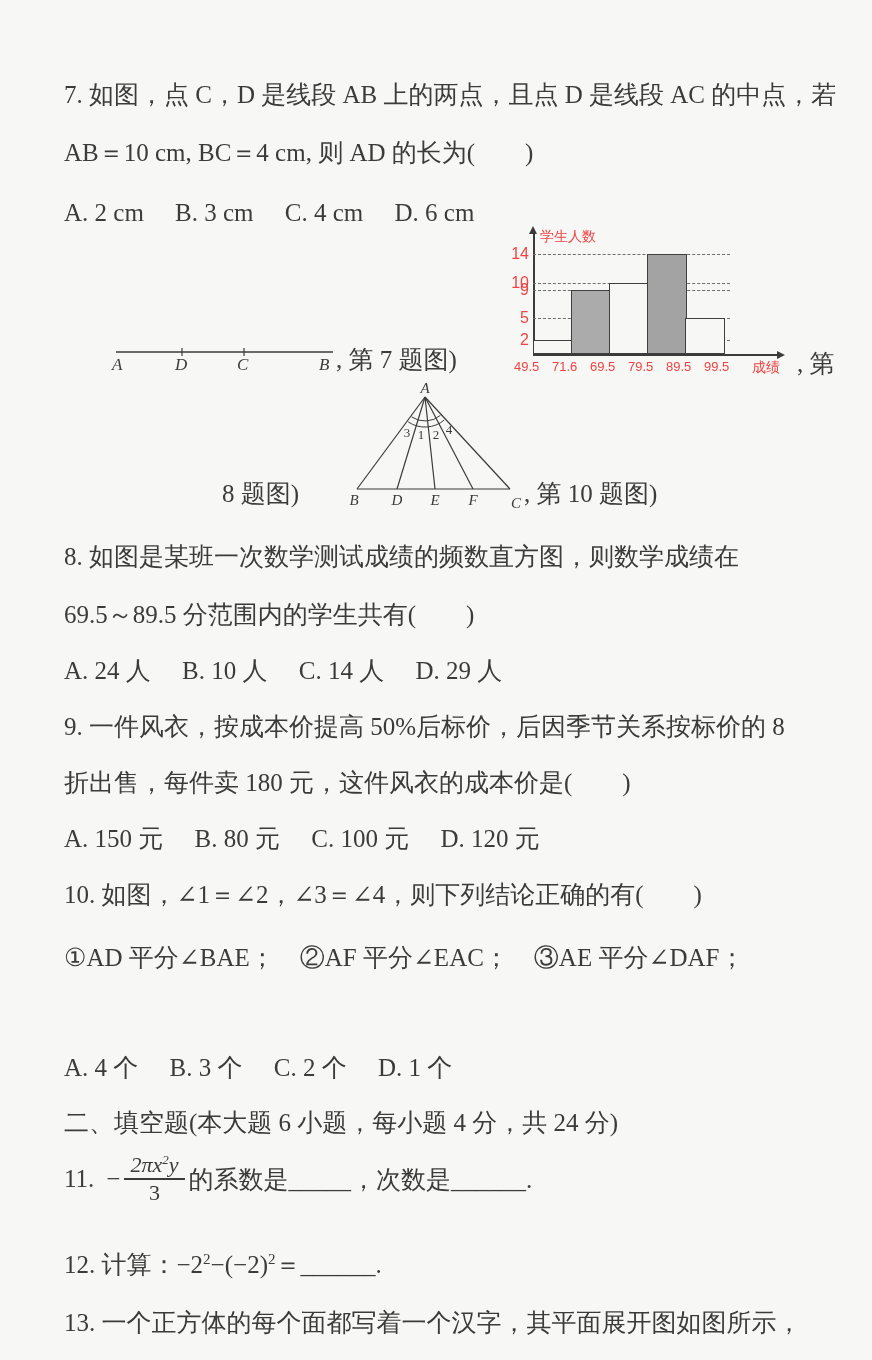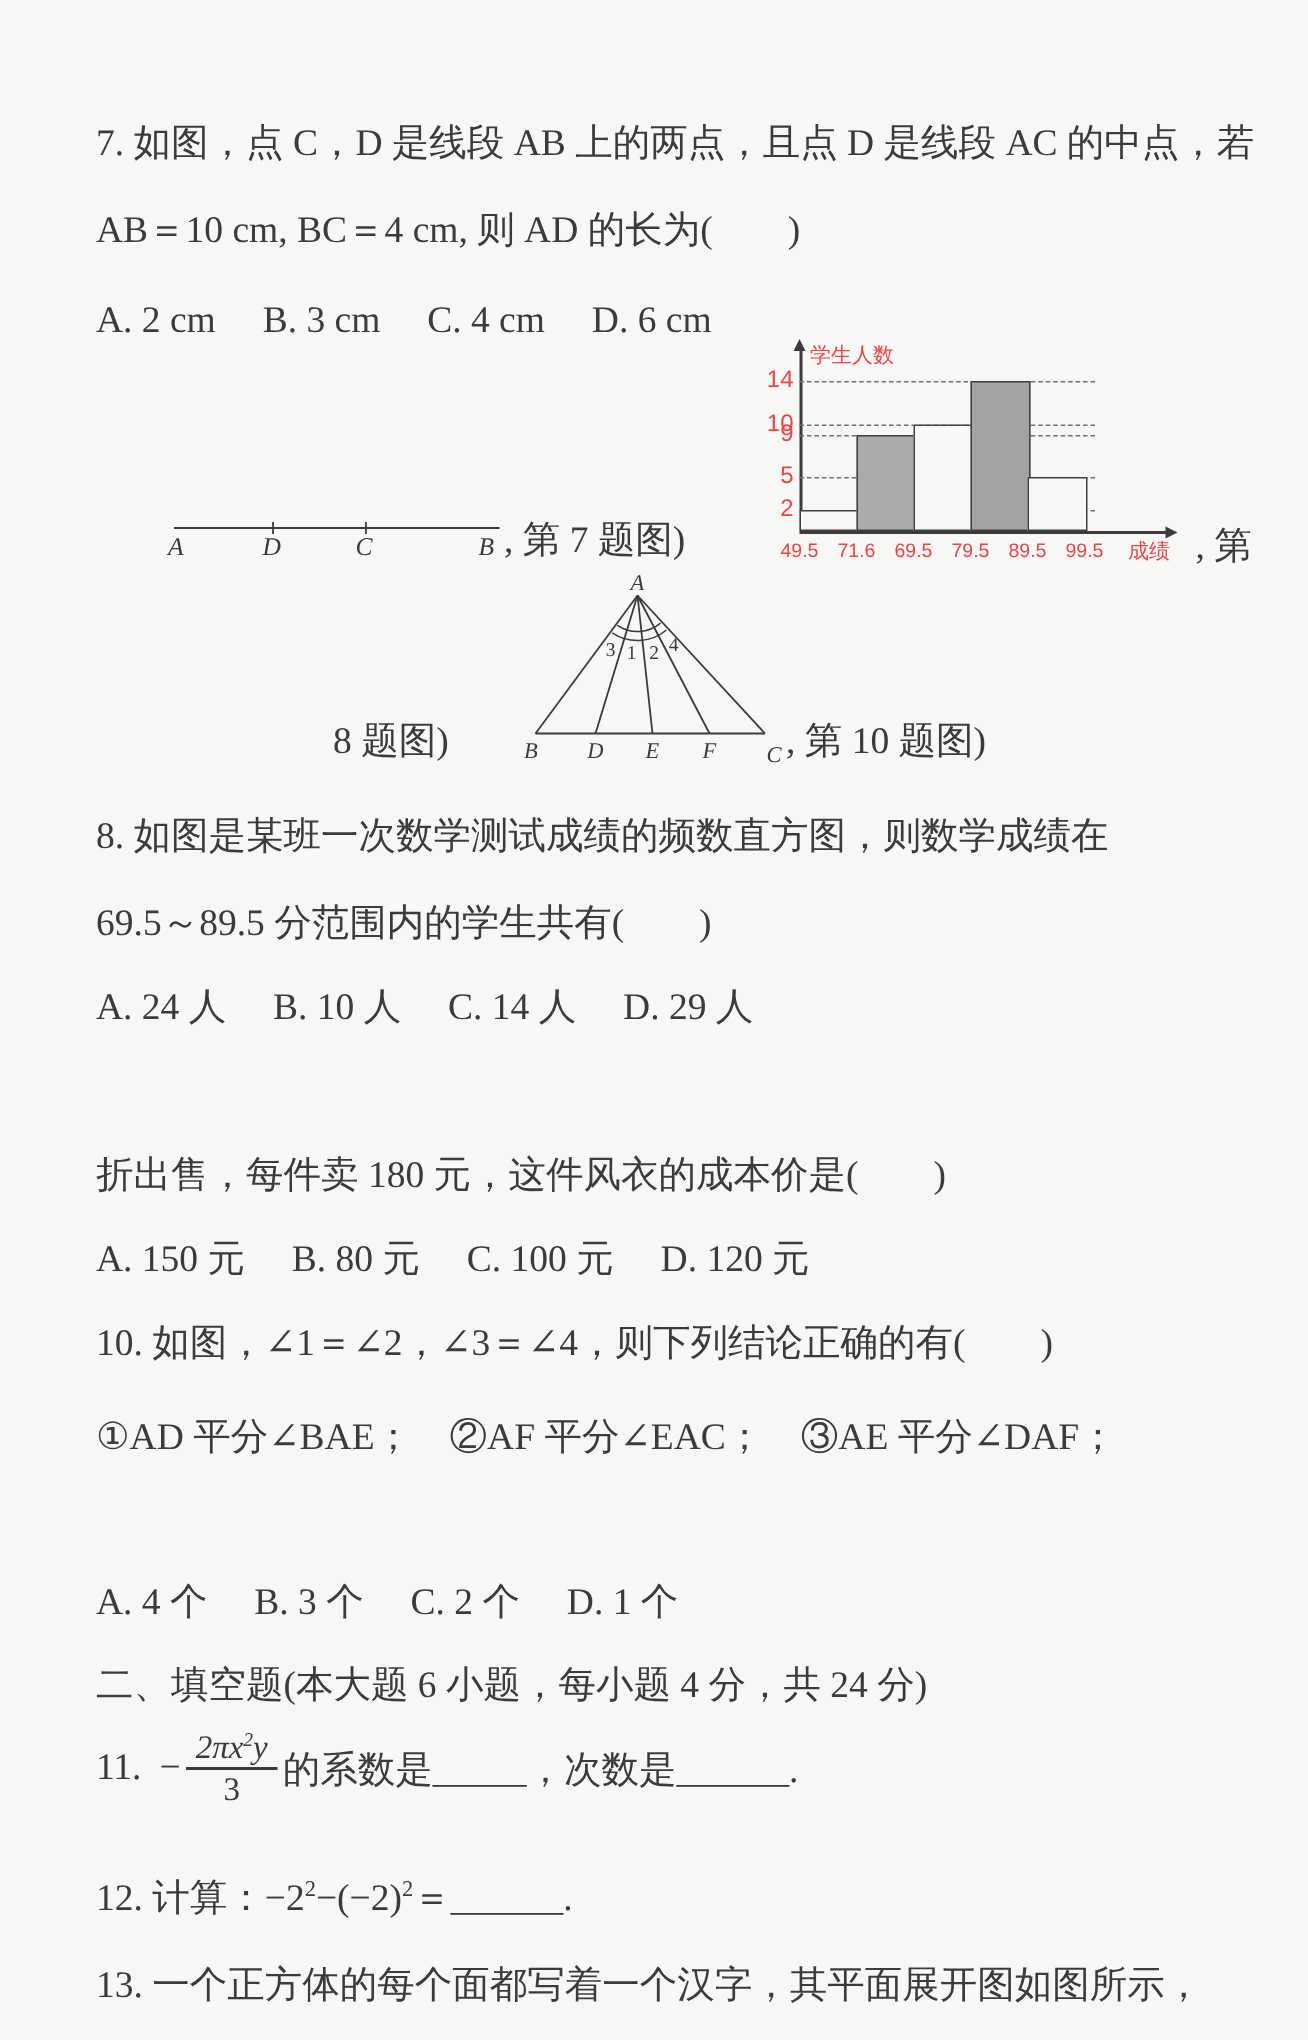--- a/index.html
+++ b/index.html
@@ -24,21 +24,21 @@
   .hist .yaxis { position:absolute; left:28px; top:7px; width:1.5px; height:121px; background:#3b3b3b; }
   .hist .xaxis { position:absolute; left:28px; top:128px; width:245px; height:1.5px; background:#3b3b3b; }
   .hist .yarrow { position:absolute; left:24px; top:0; width:0; height:0;
     border-left:4.5px solid transparent; border-right:4.5px solid transparent; border-bottom:8px solid #3b3b3b; }
   .hist .xarrow { position:absolute; left:272px; top:124.5px; width:0; height:0;
     border-top:4.5px solid transparent; border-bottom:4.5px solid transparent; border-left:8px solid #3b3b3b; }
   .hist .plot { position:absolute; left:0; top:0; width:100%; height:100%; }
   .hgrid { position:absolute; left:28px; width:197px; height:0; border-top:1.2px dashed #6e6e6e; }
   .ytick { position:absolute; left:0; width:24px; text-align:right; font-size:16px; line-height:12px; }
   .hbar  { position:absolute; border:1.3px solid #3f3f3f; }
-  .xtick { position:absolute; top:133px; width:38px; text-align:center; font-size:13px; }
+  .xtick { position:absolute; top:133px; width:38px; font-size:13px; }
 
   
   .segfig { position:absolute; left:112px; top:340px; width:232px; height:38px; }
   .seglab { position:absolute; top:15px; font-size:17px; font-style:italic; }
 
   
   .trifig { position:absolute; left:340px; top:382px; width:200px; height:134px; }
   .svg-lab { font-family:"Liberation Serif","DejaVu Serif",serif; font-style:italic; font-size:15px; fill:#3b3b3b; text-anchor:middle; }
   .svg-num { font-family:"Liberation Serif","DejaVu Serif",serif; font-size:13px; fill:#3b3b3b; text-anchor:middle; }
 
@@ -128,20 +128,21 @@
       <text class="svg-lab" x="176" y="126">C</text>
     </svg>
   </div>
   <div class="tline" style="left:222px; top:477px">8 题图)</div>
   <div class="tline" style="left:524px; top:477px">, 第 10 题图)</div>
 
   <div class="tline" style="top:540px">8. 如图是某班一次数学测试成绩的频数直方图，则数学成绩在</div>
   <div class="tline" style="top:598px">69.5～89.5 分范围内的学生共有(　　)</div>
   <div class="tline opts" style="top:654px">A. 24 人　 B. 10 人　 C. 14 人　 D. 29 人</div>
 
+  <div class="tline" style="top:710px">9. 一件风衣，按成本价提高 50%后标价，后因季节关系按标价的 8</div>
   <div class="tline" style="top:766px">折出售，每件卖 180 元，这件风衣的成本价是(　　)</div>
   <div class="tline opts" style="top:822px">A. 150 元　 B. 80 元　 C. 100 元　 D. 120 元</div>
 
   <div class="tline" style="top:878px">10. 如图，∠1＝∠2，∠3＝∠4，则下列结论正确的有(　　)</div>
   <div class="tline" style="top:941px">①AD 平分∠BAE；　②AF 平分∠EAC；　③AE 平分∠DAF；</div>
   <div class="tline opts" style="top:1051px">A. 4 个　 B. 3 个　 C. 2 个　 D. 1 个</div>
 
   <div class="tline" style="top:1106px">二、填空题(本大题 6 小题，每小题 4 分，共 24 分)</div>
 
   <div class="tline q11row" style="top:1152px">

